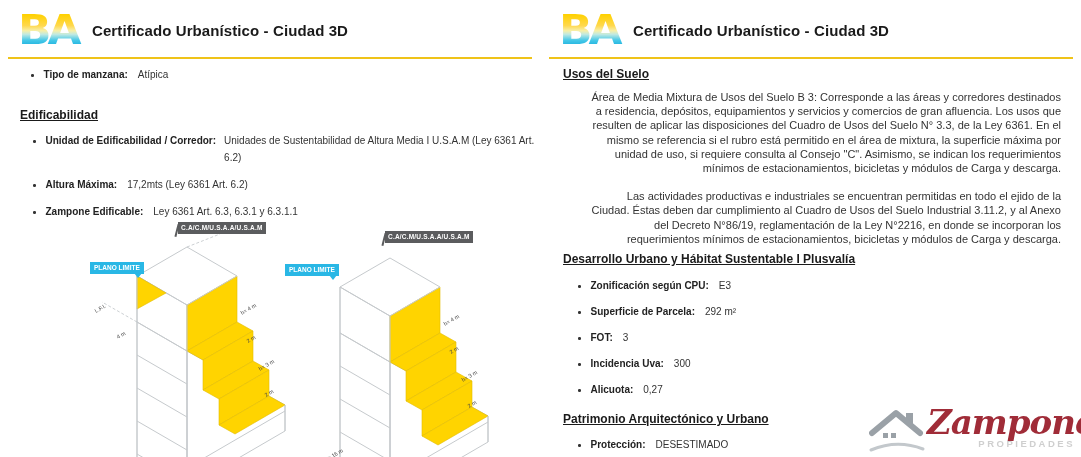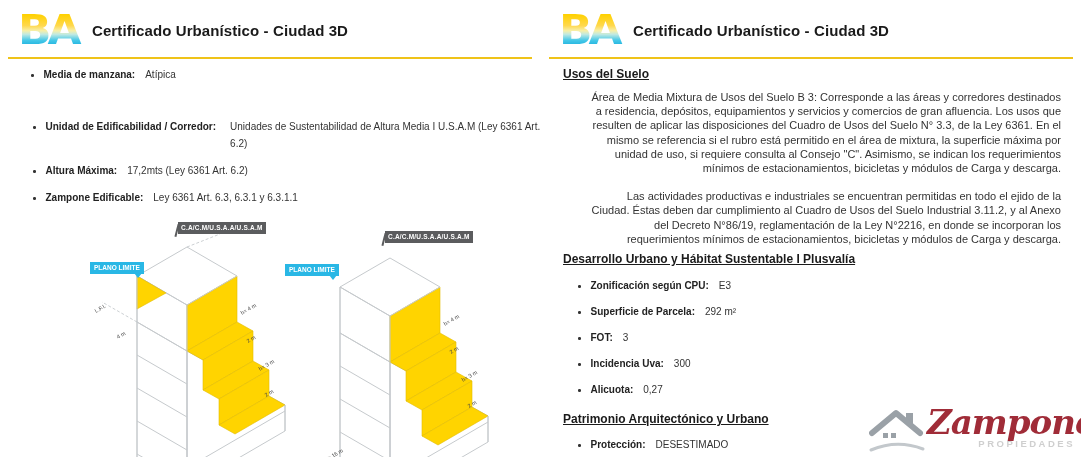--- a/index.html
+++ b/index.html
@@ -21,21 +21,21 @@
     transform:scaleY(0.92); padding:0 2px; width:72px;
   }
   .doc-title { font-size:15px; font-weight:bold; color:#1a1a1a; margin-left:4px; letter-spacing:0.1px; }
   .hdr-rule { position:absolute; top:57px; left:8px; right:8px; height:2px; background:#EFC319; }
 
   
   .row { display:flex; align-items:flex-start; font-size:10px; line-height:13px; }
   .dot { width:2.5px; height:2.5px; border-radius:50%; background:#333; margin:6px 10px 0 0; flex:0 0 auto; }
   .lbl { font-weight:bold; color:#222; white-space:nowrap; }
   .val { margin-left:10px; color:#333; white-space:nowrap;text-align:right; }
-  .val-block { margin-left:14px; color:#333; }
+  .val-block { margin-left:8px; color:#333; }
   .val-line1 { white-space:nowrap; display:block; }
   .val-line2 { display:block; text-align:left; margin-top:4px; }
 
   .sec-heading { font-size:12px; font-weight:bold; color:#1a1a1a; text-decoration:underline; }
 
   
   .tipo-row { position:absolute; left:31px; top:68px; }
   .edif-block { position:absolute; left:20px; top:108px; right:14px; }
   .edif-items { margin-top:12px; padding-left:13px; }
   .edif-items .row { margin-bottom:14px; }
@@ -91,25 +91,26 @@
 
   <div class="page page-left">
     <div class="hdr">
       <div class="ba-logo">BA</div>
       <div class="doc-title">Certificado Urbanístico - Ciudad 3D</div>
     </div>
     <div class="hdr-rule"></div>
 
     <div class="row tipo-row">
       <span class="dot"></span>
-      <span class="lbl">Media de manzana:</span>
+      <span class="lbl">Tipo de manzana:</span>
       <span class="val">Atípica</span>
     </div>
 
     <div class="edif-block">
+      <div class="sec-heading">Edificabilidad</div>
       <div class="edif-items">
         <div class="row">
           <span class="dot"></span>
           <span class="lbl">Unidad de Edificabilidad / Corredor:</span>
           <span class="val-block">
             <span class="val-line1">Unidades de Sustentabilidad de Altura Media I U.S.A.M (Ley 6361 Art.</span>
             <span class="val-line2">6.2)</span>
           </span>
         </div>
         <div class="row">

